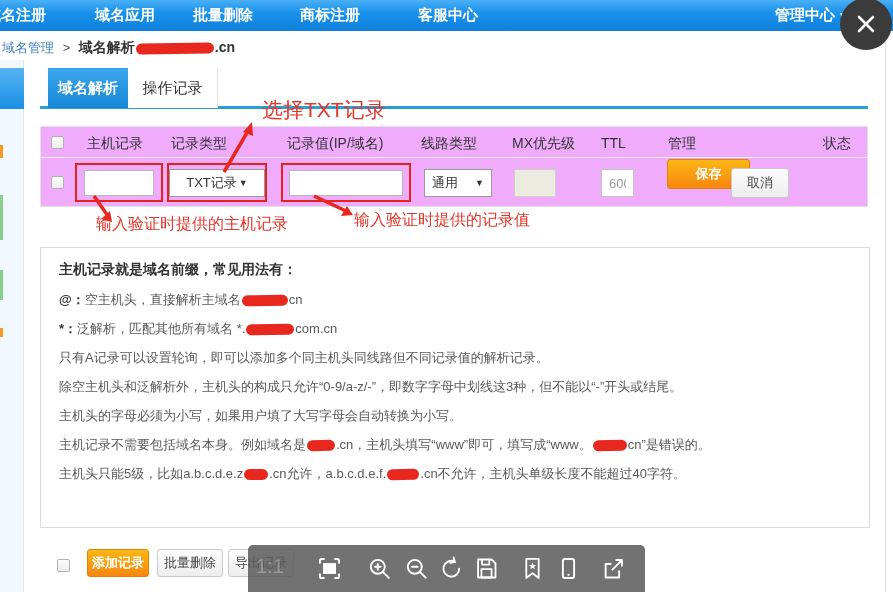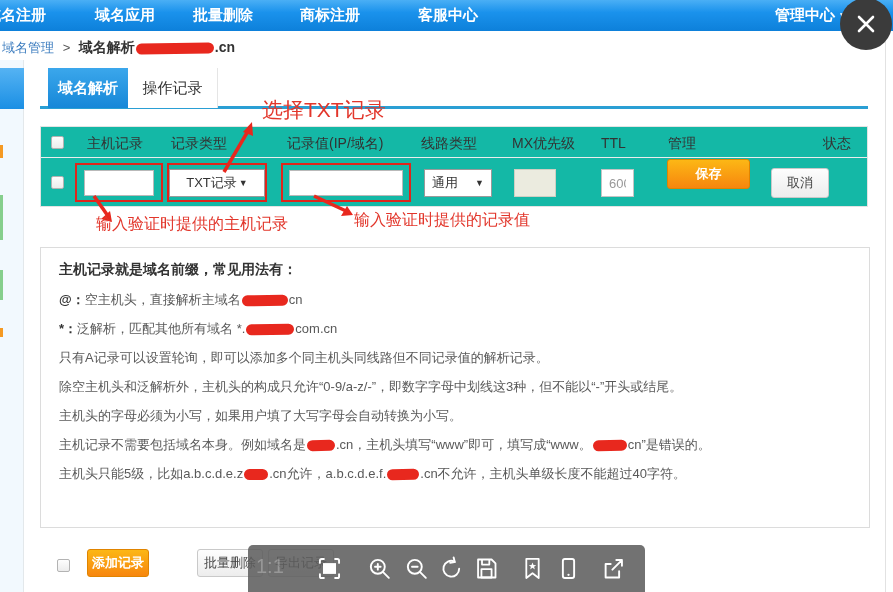--- a/index.html
+++ b/index.html
@@ -40,21 +40,21 @@
   .right-edge { position:absolute; left:885px; top:31px; width:1px; height:561px; background:#e2e2e2; z-index:2;}
   
   .tab { position:absolute; top:68px; height:40px; display:flex; align-items:center; justify-content:center;
     font-size:15px; cursor:pointer; z-index:5;}
   .tab-active { left:48px; width:80px; background:linear-gradient(180deg,#3ba7ec,#1687d8);
     color:#fff; font-weight:bold;}
   .tab-plain { left:128px; width:90px; background:#fff; color:#333; border-right:1px solid #e5e5e5;}
   .tab-underline { position:absolute; left:40px; top:106px; width:828px; height:3px; background:#2a9fd4; z-index:4;}
   
   .table-card { position:absolute; left:40px; top:126px; width:828px; height:81px;
-    border:1px solid #e3e3e3; background:#14b8a6; z-index:5;}
+    border:1px solid #e3e3e3; background:#f0abfc; z-index:5;}
   .thead { position:absolute; left:0; top:0; width:826px; height:31px; border-bottom:1px solid #ececec;}
   .th { position:absolute; top:8px; font-size:14px; color:#333; white-space:nowrap;}
   .th.h1{left:46px;} .th.h2{left:130px;} .th.h3{left:246px;} .th.h4{left:380px;}
   .th.h5{left:471px;} .th.h6{left:560px;} .th.h7{left:627px;} .th.h8{right:16px;}
   .trow { position:absolute; left:0; top:32px; width:826px; height:48px;}
   .cb { width:13px; height:13px; border:1px solid #b3b3b3; border-radius:2px;
     background:linear-gradient(180deg,#fdfdfd,#ececec); position:absolute; cursor:pointer;}
   .thead .cb{left:10px; top:9px;} .trow .cb{left:10px; top:17px;}
   .redbox { position:absolute; top:4px; height:39px; border:2px solid #e0251b;
     display:flex; align-items:center; justify-content:center;}
@@ -68,21 +68,21 @@
   .sel-line { position:absolute; left:383px; top:10px; width:68px; padding:0 7px; justify-content:space-between;}
   .sel-caret { font-size:9px; color:#333;}
   .mx-input { position:absolute; left:473px; top:10px; width:42px; height:28px;
     background:#ebebdf; border:1px solid #cfcfc3;}
   .ttl-input { position:absolute; left:560px; top:10px; width:33px; height:28px;
     border:1px solid #c4c4c4; color:#999; font-size:13px; padding:0 7px; font-family:"Liberation Sans",sans-serif;}
   .btn { display:flex; align-items:center; justify-content:center; font-size:13px;
     border-radius:3px; cursor:pointer; white-space:nowrap;}
   .btn-orange { background:linear-gradient(180deg,#fcb715,#f7860e); border:1px solid #e08400;
     color:#fff; font-weight:bold;}
-  .btn-gray { background:linear-gradient(180deg,#fdfdfd,#ededed); border:1px solid #c9c9c9; color:#444;margin-left:40px;}
+  .btn-gray { background:linear-gradient(180deg,#fdfdfd,#ededed); border:1px solid #c9c9c9; color:#444;}
   .save-btn { position:absolute; left:626px; top:0; width:83px; height:30px;}
   .cancel-btn { position:absolute; left:690px; top:9px; width:58px; height:30px;}
   
   .ann { position:absolute; color:#e2362b; z-index:30; white-space:nowrap;}
   .ann-select { left:262px; top:96px; font-size:21px;}
   .ann-host { left:96px; top:214px; font-size:16px;}
   .ann-value { left:354px; top:210px; font-size:16px;}
   .arrow-layer { position:absolute; left:0; top:0; width:893px; height:592px; z-index:29; pointer-events:none;}
   .redact { display:inline-block; height:11px; background:#e8281e; border-radius:6px;
     vertical-align:middle; margin:0 1px; transform:rotate(-1deg);}

